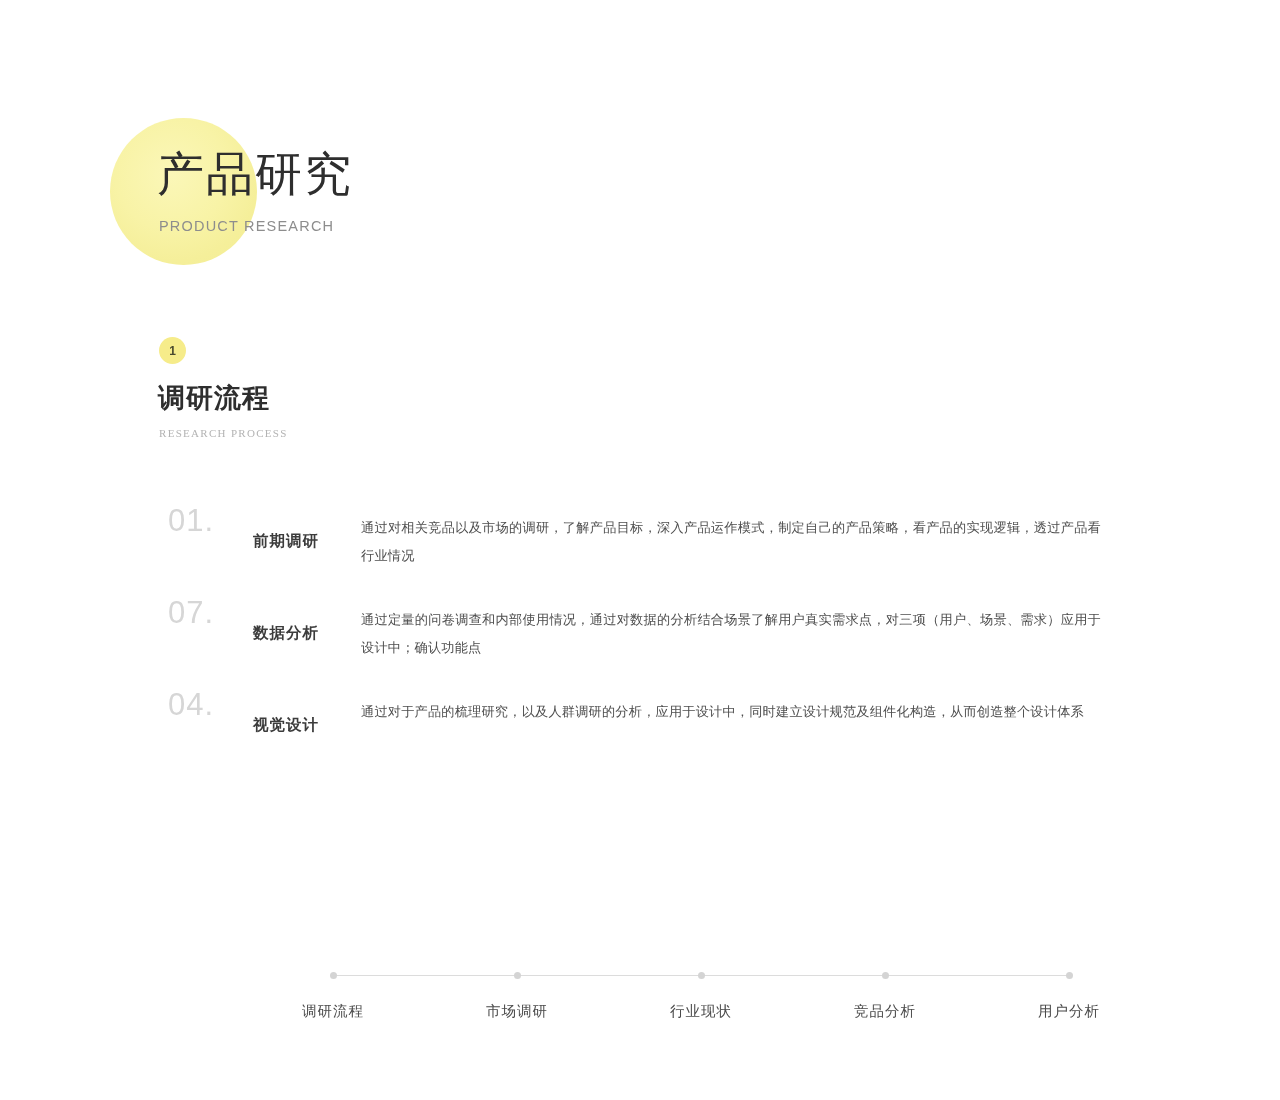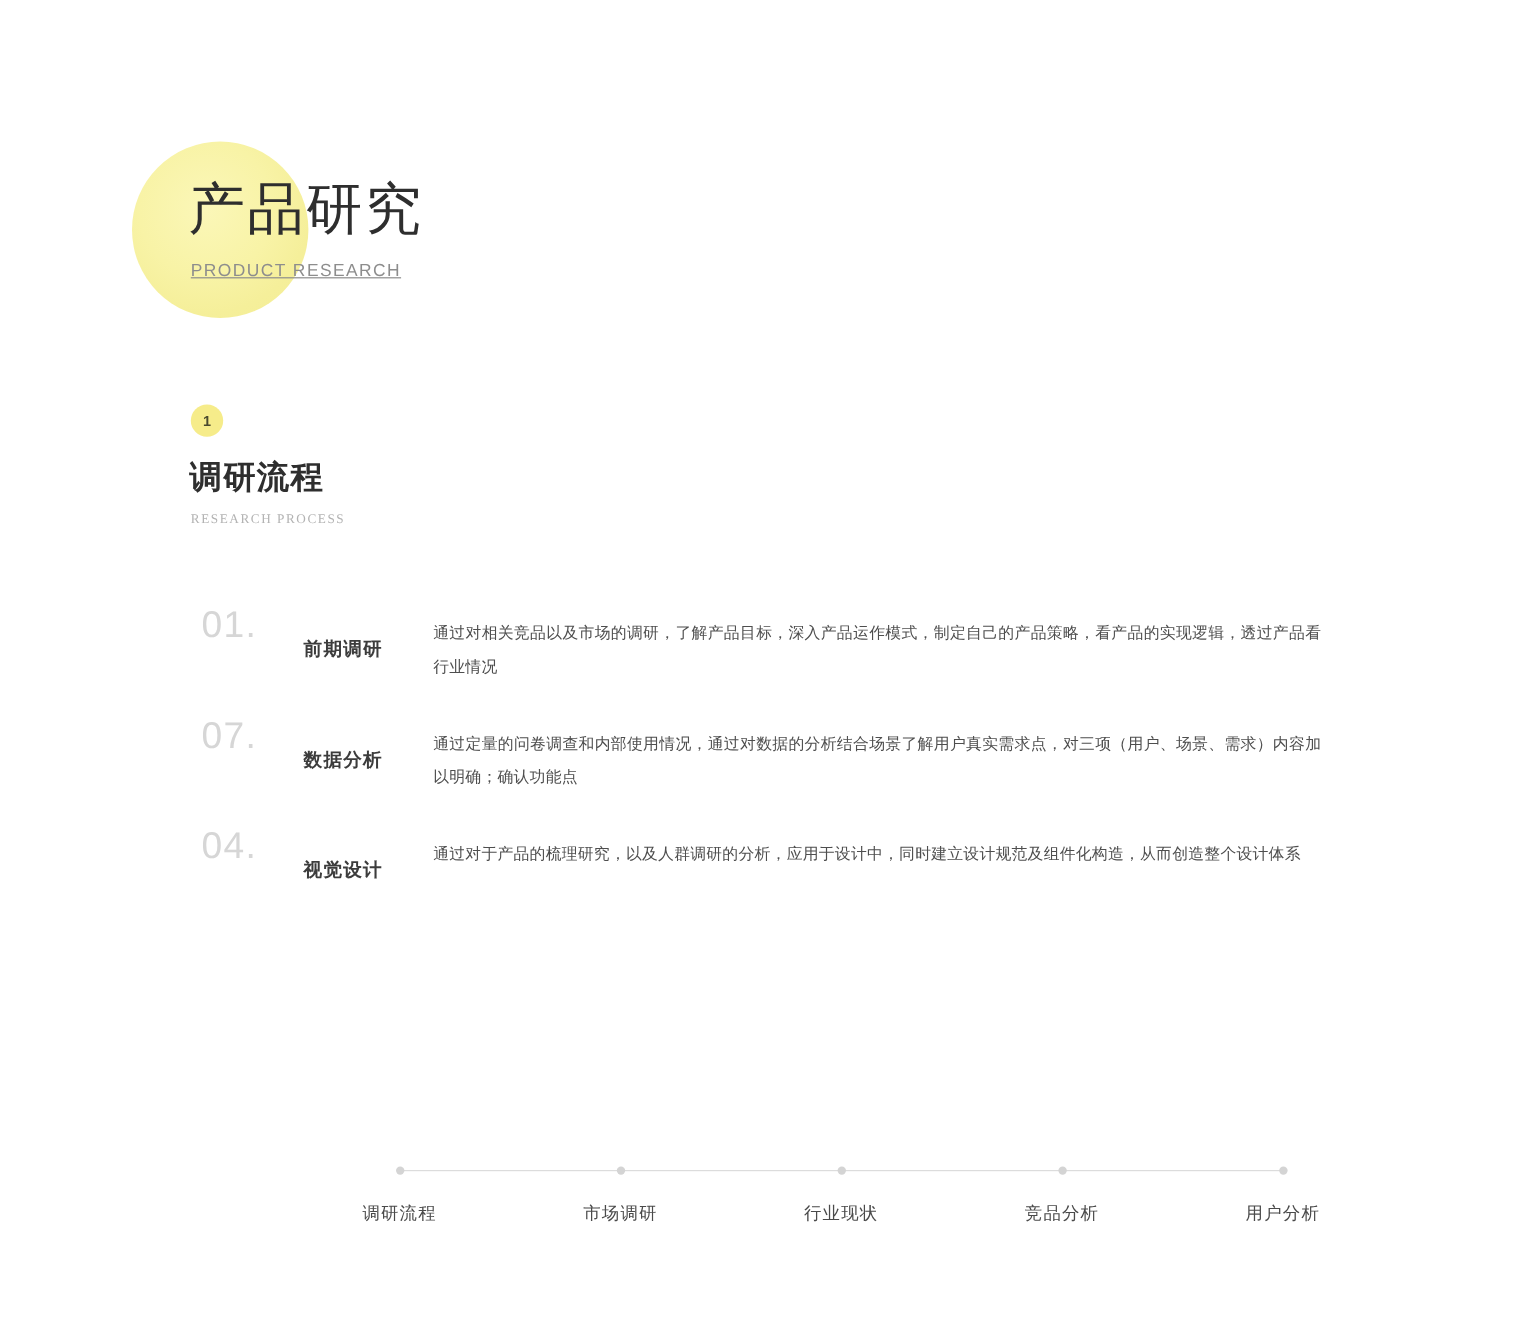--- a/index.html
+++ b/index.html
@@ -45,21 +45,20 @@
     white-space: nowrap;
   }
   .title-sub {
     position: absolute;
     left: 49px;
     top: 100px;
     font-size: 14.5px;
     letter-spacing: 1.2px;
     color: #8d8d8d;
     white-space: nowrap;
-    text-decoration: underline;
   }
 
   
   .section-badge {
     position: absolute;
     left: 159px;
     top: 337px;
     width: 27px;
     height: 27px;
     border-radius: 50%;
@@ -188,21 +187,21 @@
 
 <div class="steps" id="steps-container">
     <div class="step-row">
       <div class="step-num">01.</div>
       <div class="step-label">前期调研</div>
       <div class="step-desc">通过对相关竞品以及市场的调研，了解产品目标，深入产品运作模式，制定自己的产品策略，看产品的实现逻辑，透过产品看行业情况</div>
     </div>
     <div class="step-row">
       <div class="step-num">07.</div>
       <div class="step-label">数据分析</div>
-      <div class="step-desc">通过定量的问卷调查和内部使用情况，通过对数据的分析结合场景了解用户真实需求点，对三项（用户、场景、需求）内容加以明确；确认功能点</div>
+      <div class="step-desc">通过定量的问卷调查和内部使用情况，通过对数据的分析结合场景了解用户真实需求点，对三项（用户、场景、需求）应用于设计中；确认功能点</div>
     </div>
     <div class="step-row">
       <div class="step-num">04.</div>
       <div class="step-label">视觉设计</div>
       <div class="step-desc">通过对于产品的梳理研究，以及人群调研的分析，应用于设计中，同时建立设计规范及组件化构造，从而创造整个设计体系</div>
     </div>
   </div>
 
 <div class="footer-nav">
   <div class="nav-line"></div>

